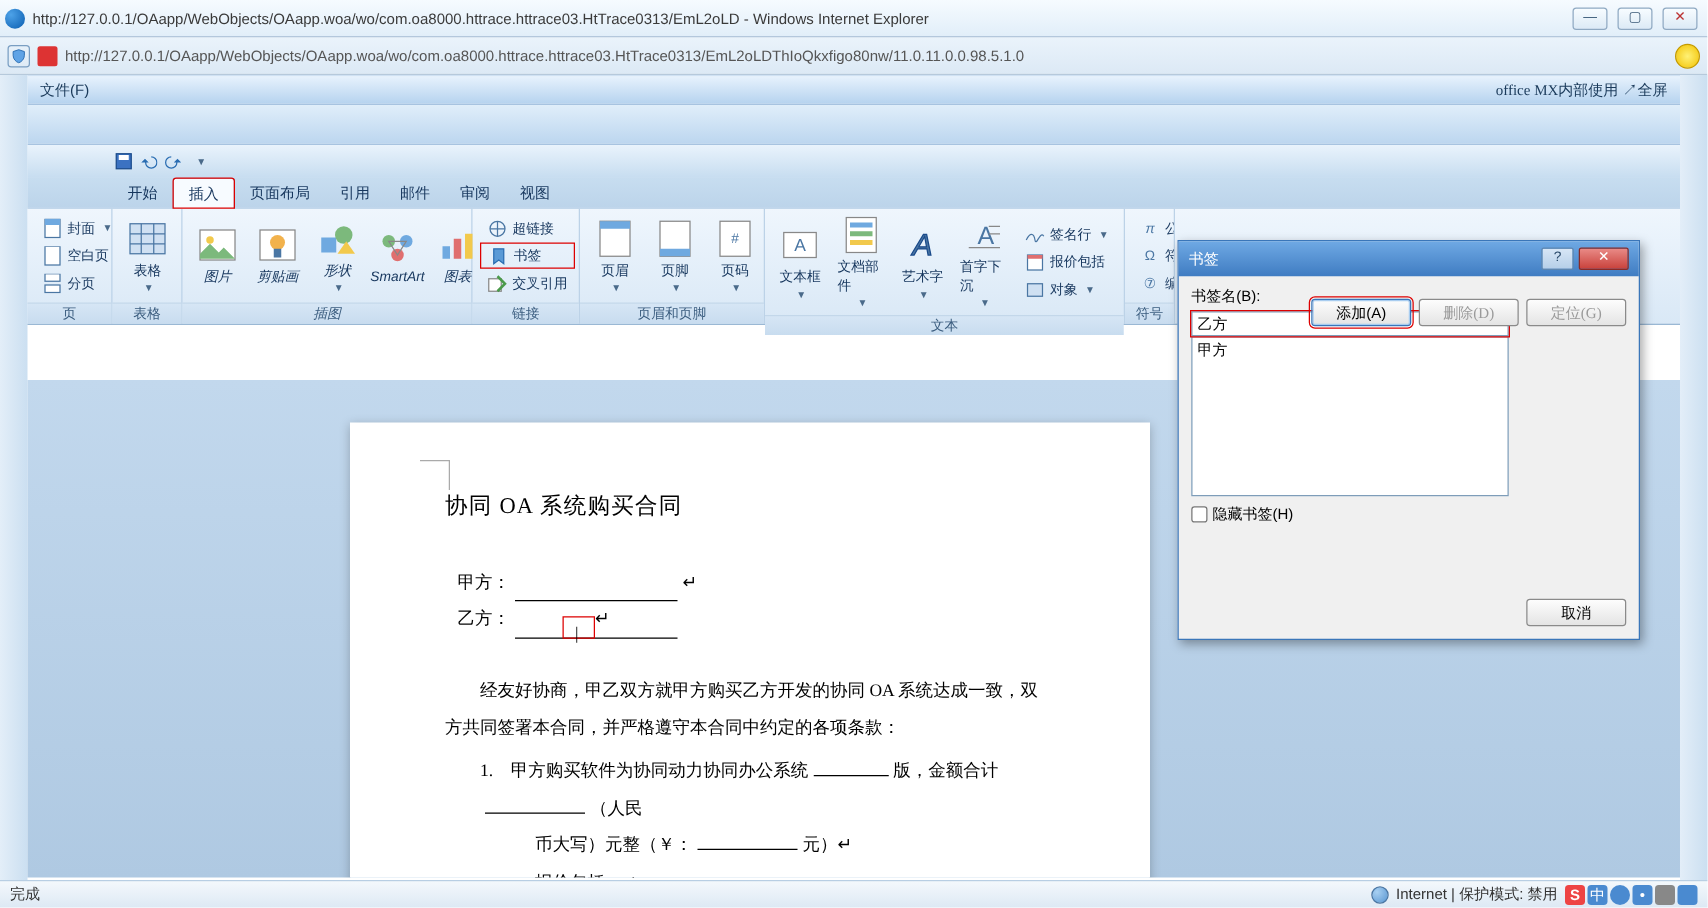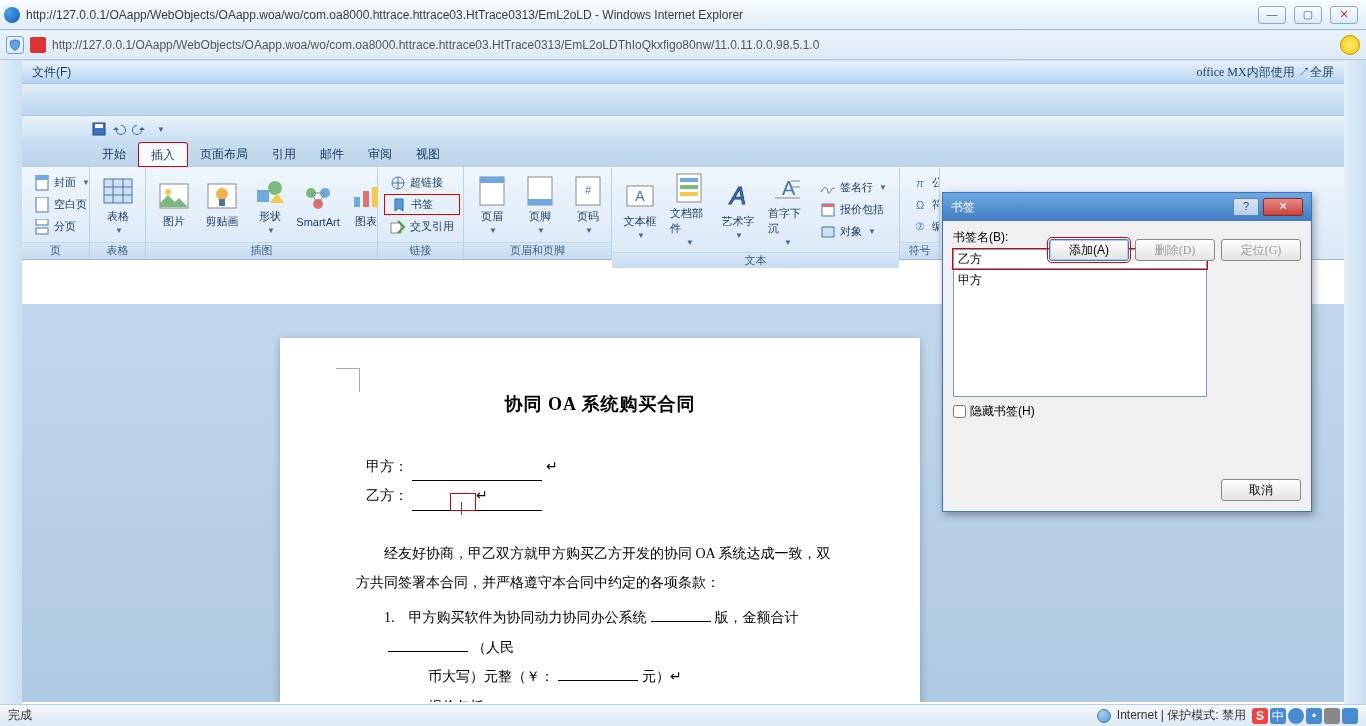--- a/index.html
+++ b/index.html
@@ -49,21 +49,21 @@
 .smallcol { display:flex; flex-direction:column; gap:1px; }
 .smallbtn { display:flex; align-items:center; gap:4px; padding:1px 6px; font-size:11px; color:#16365d; cursor:pointer; white-space:nowrap; height:21px; }
 .smallbtn .sic { width:16px; height:16px; display:flex; align-items:center; justify-content:center; }
 .smallbtn.highlight { border:1px solid #d00; }
 .dd { font-size:8px; color:#4a6a8a; margin-left:2px;}
 
 
 .docarea { position:absolute; left:22px; right:22px; top:304px; bottom:24px; background: linear-gradient(#c2d8ed,#afc9e2); overflow:hidden; }
 .page { position:absolute; left:258px; top:34px; width:640px; height:680px; background:#fff; box-shadow:0 2px 8px rgba(0,0,0,.25); padding:48px 76px; font-family: SimSun, serif; font-size:14px; color:#000; line-height:2.1; }
 .page .cornermark { position:absolute; left:56px; top:30px; width:24px; height:24px; border-left:1px solid #aaa; border-bottom:1px solid #aaa; transform:rotate(180deg);}
-.doc-title { text-align:center; font-size:18px; font-weight:bold; margin-bottom:28px; letter-spacing:1px;}
+.doc-title { font-size:18px; font-weight:normal; margin-bottom:28px; letter-spacing:1px;}
 .field-line { display:flex; align-items:flex-end; margin-left:10px;}
 .uline { display:inline-block; border-bottom:1px solid #000; min-width:130px; height:18px; margin:0 4px;}
 .cursor-box { display:inline-block; width:26px; height:18px; border:1px solid #d00; margin-left:-96px; position:relative; }
 .cursor-box::after{content:"|"; position:absolute; left:9px; top:-1px; color:#000;}
 .para { text-indent:2em; margin-top:28px; }
 .listnum { margin-left:28px; margin-top:6px;}
 .subline { margin-left:72px; }
 
 
 .dialog { position:absolute; left:942px; top:192px; width:370px; height:320px; background:#f0f0f0; border:1px solid #3a76b9; box-shadow:2px 3px 8px rgba(0,0,0,.35); font-size:12px; }
@@ -215,21 +215,21 @@
                   <line x1="20" y1="1" x2="20" y2="25" stroke="#4a76a3"></line>
                 </svg>
               </span>
               <span>表格</span>
               <span class="dd">▼</span>
             </div>
           </div>
         <div class="group-label">表格</div>
       </div>
 
-      <div class="group" style="width:232px;">
+      <div class="group" style="width:232px;font-style:italic;">
         <div class="group-body">
           <div class="bigbtn">
               <span class="ic">
                 <svg width="30" height="26">
                   <rect width="28" height="24" x="1" y="1" fill="#fff" stroke="#888"></rect>
                   <circle cx="9" cy="9" r="3" fill="#f2c94c"></circle>
                   <path d="M1 20l8-8 7 7 4-4 9 9H1z" fill="#7cb97c"></path>
                 </svg>
               </span>
               <span>图片</span>

